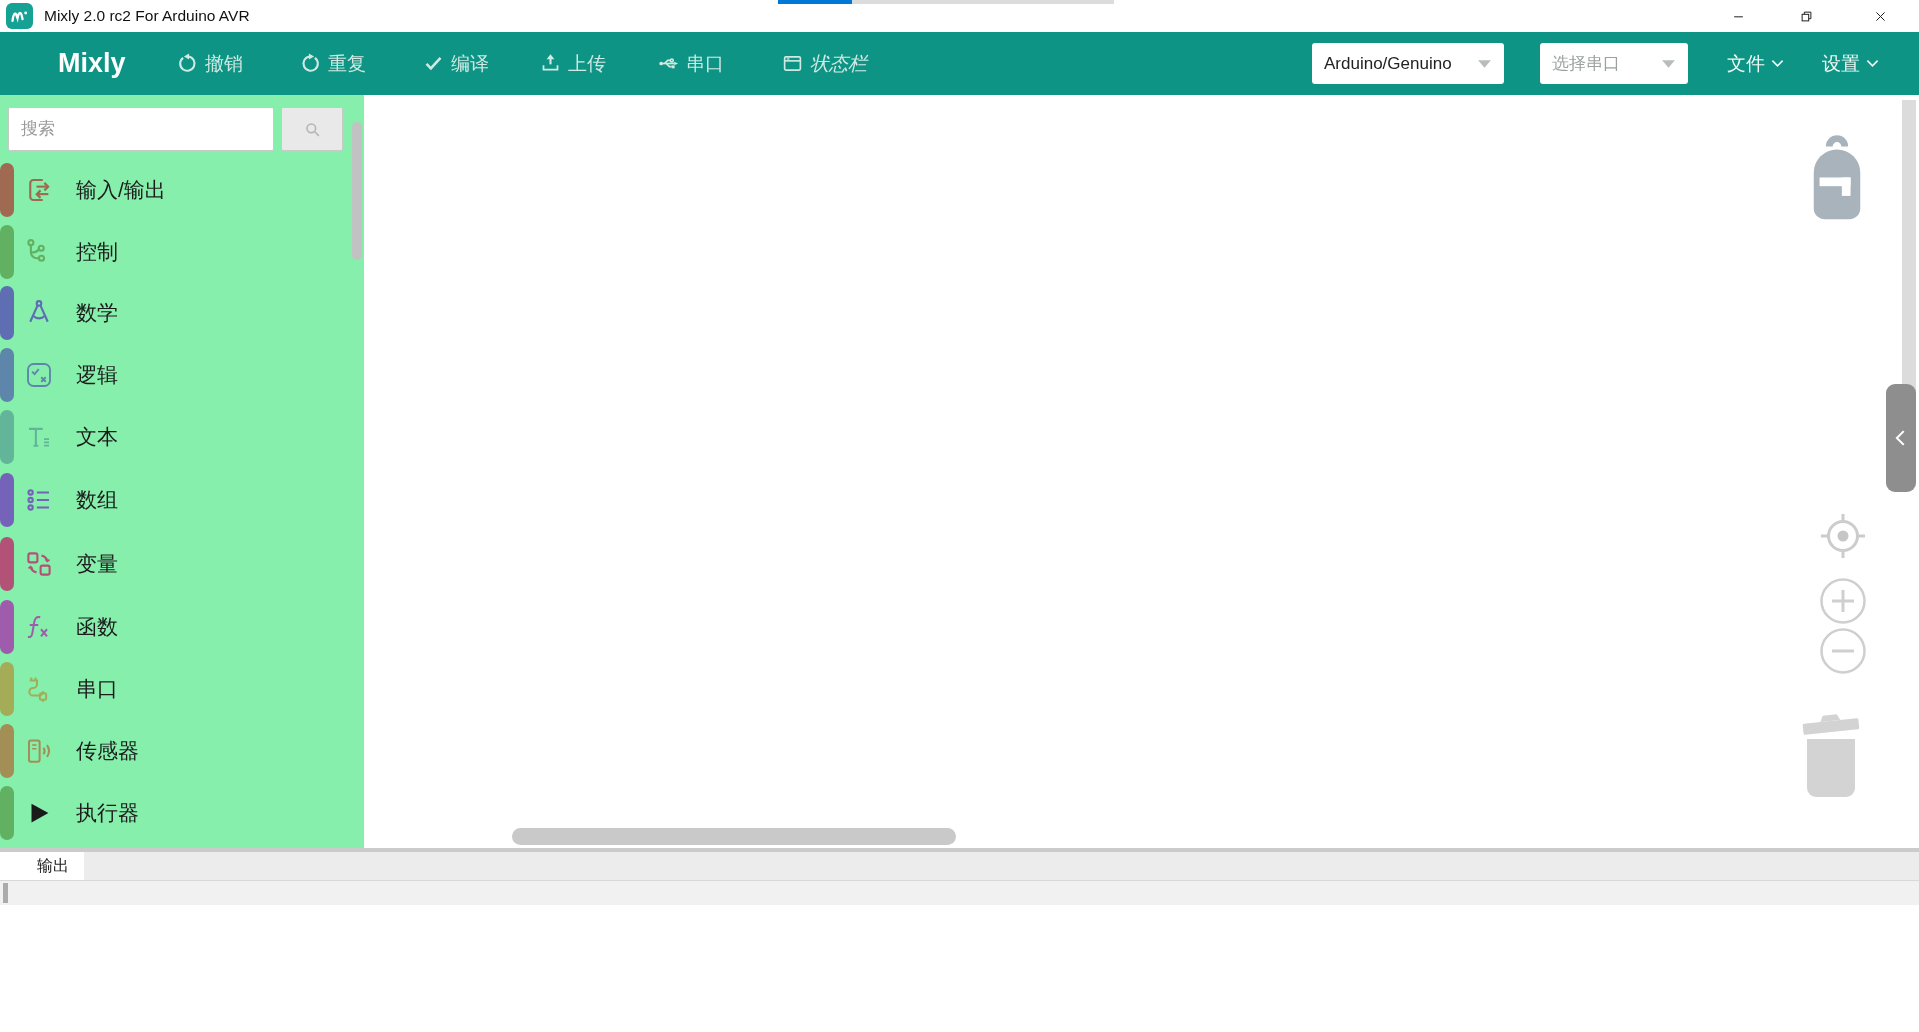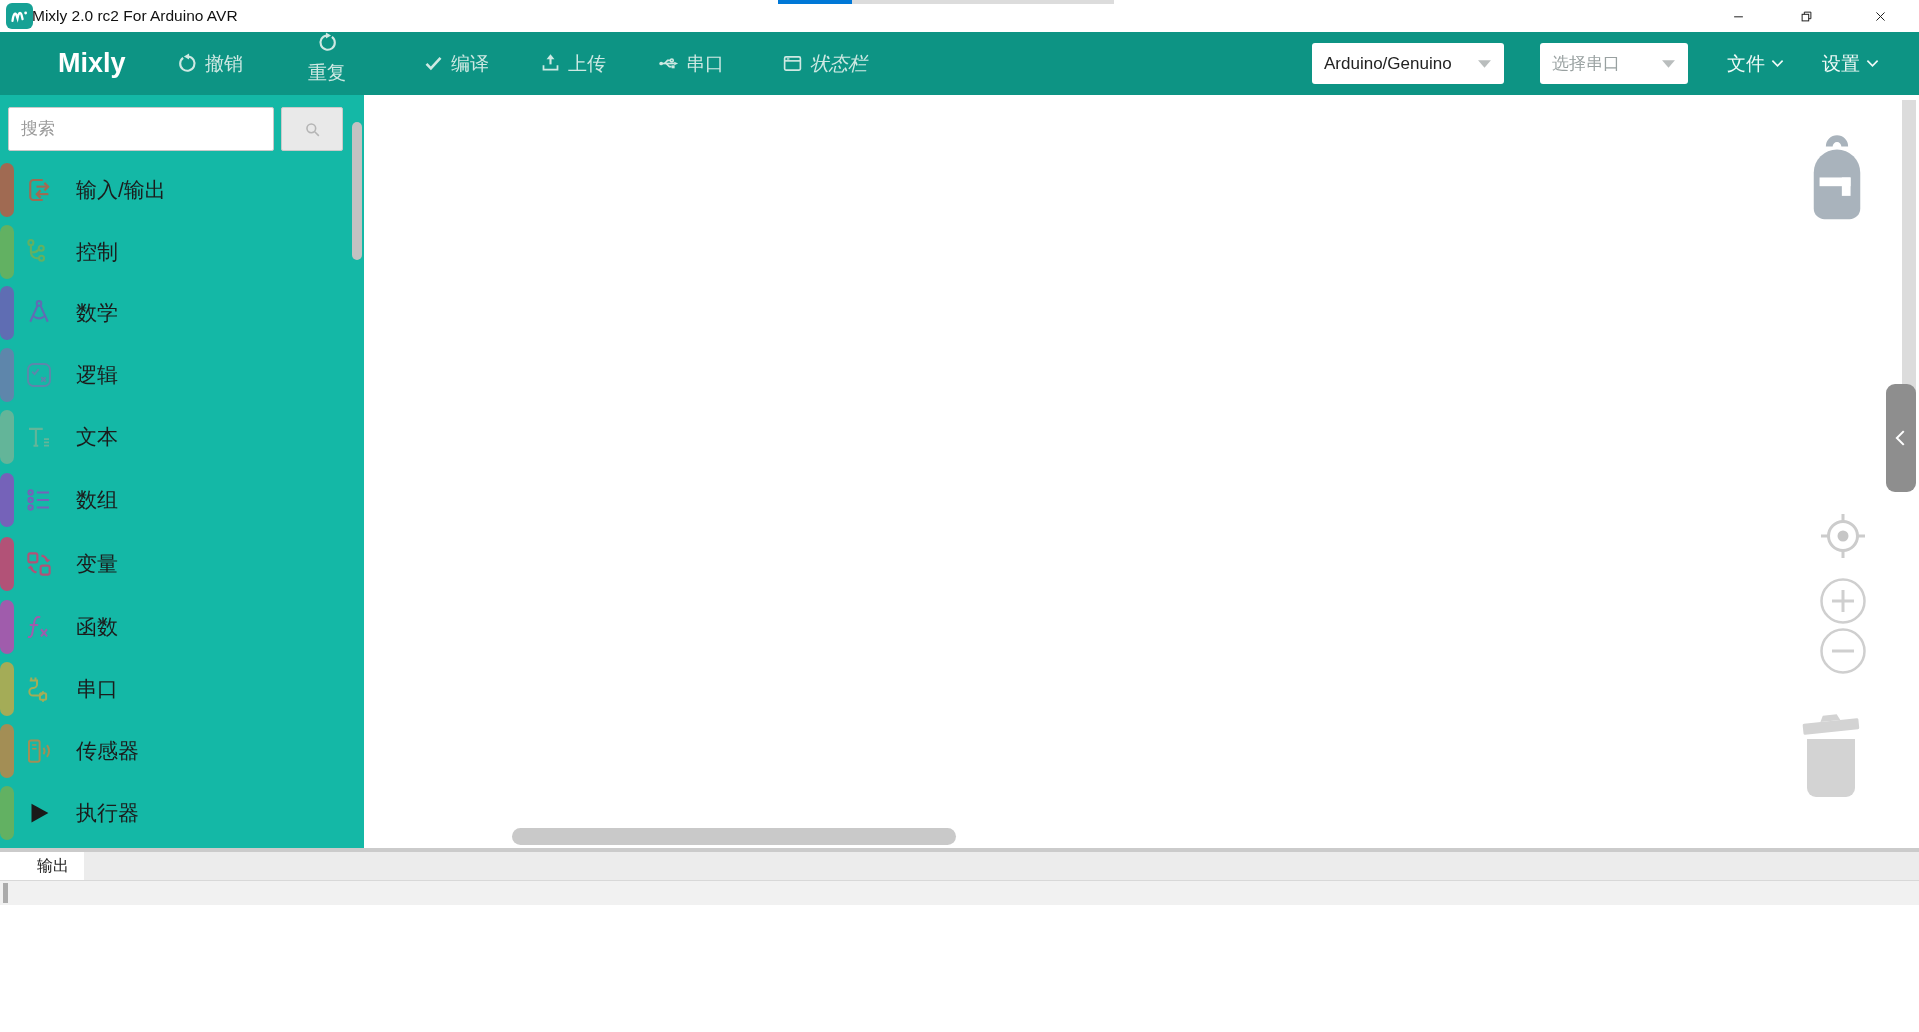--- a/index.html
+++ b/index.html
@@ -3,21 +3,21 @@
 <meta charset="utf-8">
 <style>
   * { margin:0; padding:0; box-sizing:border-box; }
   html,body { width:1919px; height:1032px; overflow:hidden; background:#ffffff;
     font-family:"Liberation Sans","DejaVu Sans",sans-serif; }
 
   
   .titlebar { position:absolute; left:0; top:0; width:1919px; height:32px; background:#ffffff; }
   .logo { position:absolute; left:6px; top:3px; width:27px; height:26px; border-radius:6px;
           background:var(--logo-teal,#16a195); display:flex; align-items:center; justify-content:center; }
-  .title-text { position:absolute; left:32px; top:0; line-height:32px; font-size:15.5px; color:#111; }
+  .title-text { position:absolute; left:44px; top:0; line-height:32px; font-size:15.5px; color:#111; }
   .win-btn { position:absolute; top:0; width:52px; height:32px; display:flex; align-items:center;
              justify-content:center; cursor:pointer; }
   .win-btn svg { width:15px; height:15px; }
   .strip { position:absolute; top:0; height:4px; }
 
   
   .toolbar { position:absolute; left:0; top:32px; width:1919px; height:63px; background:var(--teal,#0d9484); }
   .brand { position:absolute; left:58px; top:0; line-height:63px; font-size:27px; font-weight:bold; color:#ffffff; cursor:pointer; }
   .tb-btn { position:absolute; top:0; height:63px; display:flex; align-items:center; gap:7px;
             font-size:19px; color:#cfe9e3; cursor:pointer; white-space:nowrap; }
@@ -25,21 +25,21 @@
   .copyright { position:absolute; left:943px; top:0; line-height:63px; font-size:17px; color:#e6f4f0; }
   .select-box { position:absolute; top:11px; height:41px; background:#ffffff; border-radius:3px;
                 display:flex; align-items:center; justify-content:space-between; padding:0 12px; cursor:pointer; }
   .select-box .val { font-size:17px; }
   .select-box svg { width:15px; height:10px; }
   .menu-btn { position:absolute; top:0; height:63px; display:flex; align-items:center; gap:6px;
               font-size:19px; color:#f0faf7; cursor:pointer; }
   .menu-btn svg { width:13px; height:9px; }
 
   
-  .sidebar { position:absolute; left:0; top:95px; width:364px; height:753px; background:#14b8a6; overflow:hidden; }
+  .sidebar { position:absolute; left:0; top:95px; width:364px; height:753px; background:#86efac; overflow:hidden; }
   .search-input { position:absolute; left:8px; top:12px; width:266px; height:44px; background:#fff;
                   border:1px solid #c9c9c9; border-radius:2px; padding:0 12px; font-size:17px; color:#333;
                   font-family:inherit; outline:none; }
   .search-input::placeholder { color:#9a9a9a; }
   .search-btn { position:absolute; left:281px; top:12px; width:62px; height:44px; background:#e9e9e9;
                 border:1px solid #c9c9c9; border-radius:2px; display:flex; align-items:center;
                 justify-content:center; cursor:pointer; }
   .search-btn svg { width:19px; height:19px; }
   .sb-scroll { position:absolute; left:352px; top:27px; width:10px; height:138px; background:#c2c2c2; border-radius:5px; cursor:pointer; }
   .cat-row { position:absolute; left:0; width:348px; height:54px; cursor:pointer; }
@@ -104,21 +104,21 @@
   <div id="tb-buttons">
       <div class="tb-btn" style="left: 177px;">
         <span>
           <svg viewBox="0 0 24 24" fill="none" stroke="currentColor" stroke-width="2.4">
             <path d="M7 5.5A8.2 8.2 0 1 0 13 4"></path>
             <polygon points="13.8,0.6 13.8,7.4 7.9,4" fill="currentColor" stroke="none"></polygon>
           </svg>
         </span>
         <span>撤销</span>
       </div>
-      <div class="tb-btn" style="left: 308px; flex-direction: column;">
+      <div class="tb-btn" style="left: 300px;">
         <span>
           <svg viewBox="0 0 24 24" fill="none" stroke="currentColor" stroke-width="2.4">
             <path d="M17 5.5A8.2 8.2 0 1 1 11 4"></path>
             <polygon points="10.2,0.6 10.2,7.4 16.1,4" fill="currentColor" stroke="none"></polygon>
           </svg>
         </span>
         <span>重复</span>
       </div>
       <div class="tb-btn" style="left: 423px; font-family: Liberation Serif, serif;">
         <span>

